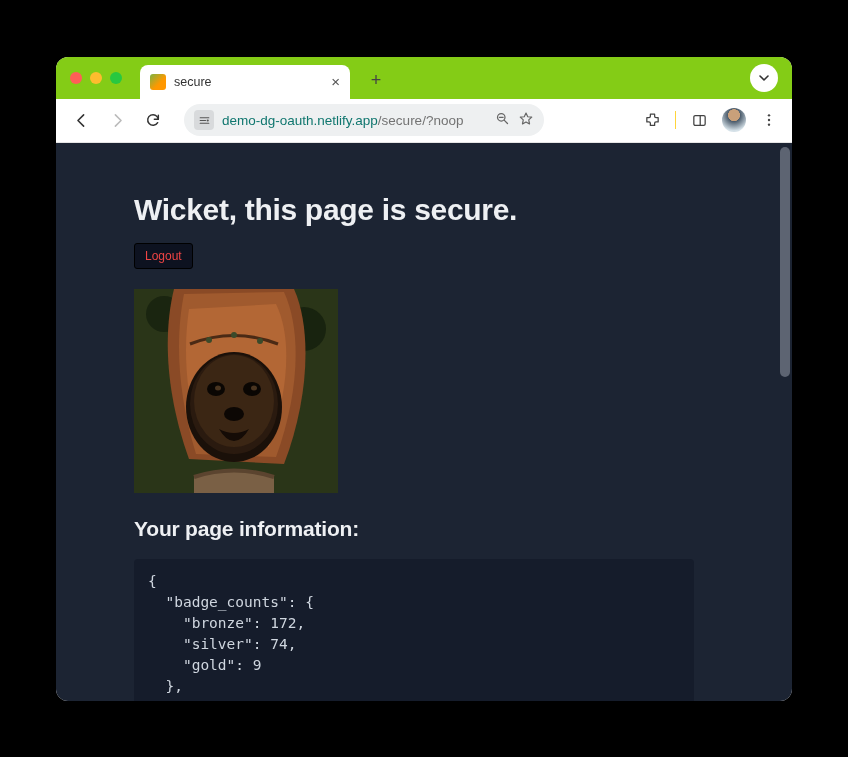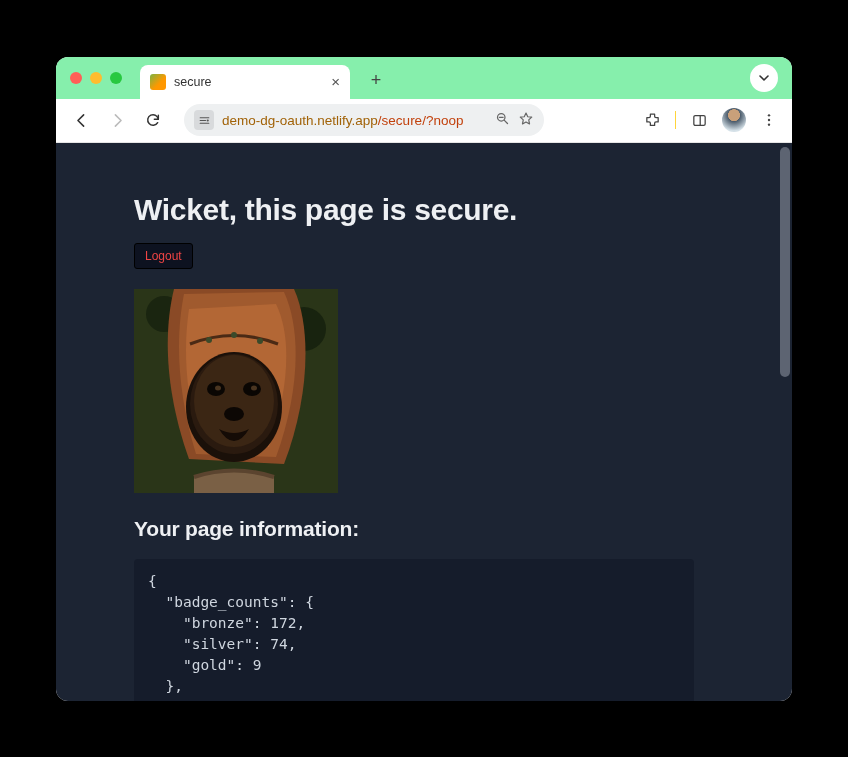--- a/index.html
+++ b/index.html
@@ -17,21 +17,21 @@
       height: 644px;
       border-radius: 12px;
       overflow: hidden;
       background: #fff;
       box-shadow: 0 20px 60px rgba(0,0,0,0.5);
       display: flex;
       flex-direction: column;
       position: relative;
     }
     .titlebar {
-      background: #86efac;
+      background: #84cc16;
       height: 42px;
       display: flex;
       align-items: center;
       padding: 0 14px;
       gap: 8px;
     }
     .traffic-lights { display: flex; gap: 8px; margin-right: 10px; }
     .tl { width: 12px; height: 12px; border-radius: 50%; }
     .tl.red { background: #ff5f57; }
     .tl.yellow { background: #febc2e; }
@@ -92,22 +92,22 @@
       margin-left: 10px;
       font-size: 13.5px;
       color: #444;
     }
     .site-settings {
       width: 20px; height: 20px; border-radius: 4px;
       display: flex; align-items: center; justify-content: center;
       background: #d8dadc; font-size: 11px;
     }
     .url-text { flex: 1; white-space: nowrap; overflow: hidden; }
-    .url-domain { color: #a16207; }
-    .url-path { color: #c2410c; }
+    .url-domain { color: #0f766e; }
+    .url-path { color: #737373; }
     .omni-icon { color: #666; font-size: 14px; }
     .toolbar-right { display: flex; align-items: center; gap: 10px; margin-left: auto; }
     .divider-y { width: 1px; height: 18px; background: #ffd43b; }
     .icon-btn { width: 26px; height: 26px; display:flex;align-items:center;justify-content:center;color:#444;font-size:16px;}
     .avatar {
       width: 24px; height: 24px; border-radius: 50%;
       background: radial-gradient(circle at 50% 30%, #c9a07a 28%, #4a5a6a 30%, #d5e1e8 75%);
     }
     .content {
       flex: 1;

